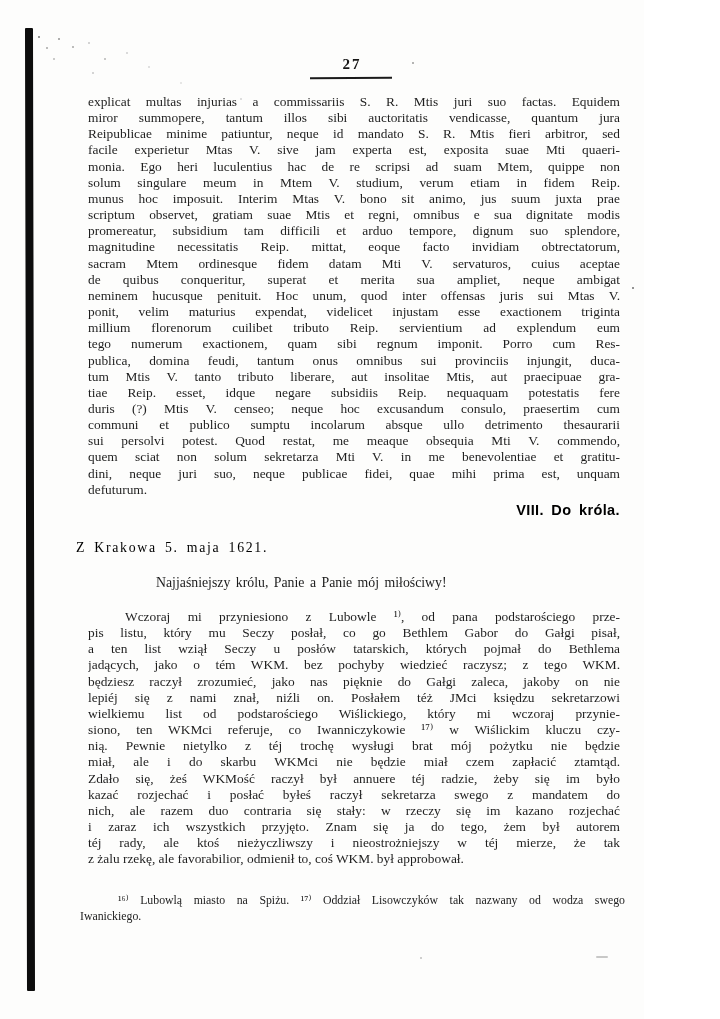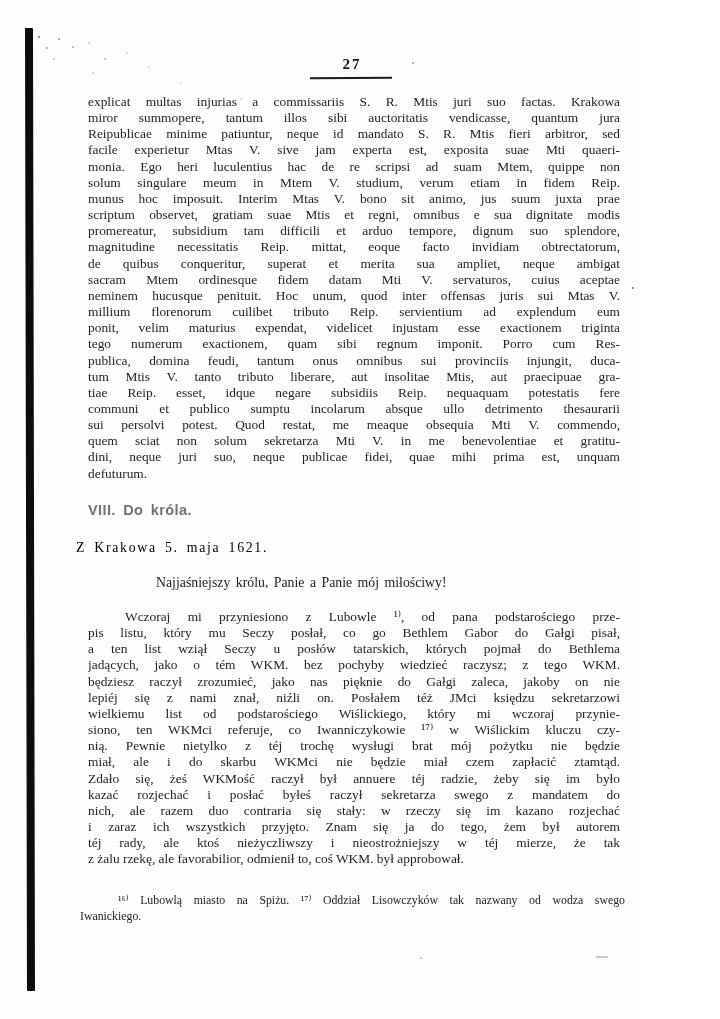--- a/index.html
+++ b/index.html
@@ -59,24 +59,24 @@
   .latin-block   { top:94px;  font-size:13.4px; line-height:16.15px; }
   .polish-block  { top:609px; font-size:13.4px; line-height:16.15px; }
   .tline {
     white-space:nowrap; overflow:hidden;
     text-align:justify; text-align-last:justify; text-justify:inter-word;
   }
   [data-bind-lines] .tline:last-child { text-align-last:left; }
   .indent-first .tline:first-child { text-indent:37px; }
   .section-heading {
     position:absolute; left:88px; top:502px; width:532px;
-    text-align:left;
+    text-align:right;
     font-family:"Liberation Sans","DejaVu Sans",sans-serif;
     font-weight:bold; font-size:14.5px; letter-spacing:0.4px; word-spacing:3px;
-    color:#737373;
+    color:#000000;
   }
   .dateline {
     position:absolute; left:76px; top:540px;
     font-size:13.8px; letter-spacing:1.7px; word-spacing:3px;
     color:#000000;
   }
   .salutation {
     position:absolute; left:156px; top:575px;
     font-size:13.8px; word-spacing:2px;
     color:#1c1c1c;
@@ -95,39 +95,40 @@
 <div class="page">
 
   <div class="scan-bar"></div>
   <div class="noise"></div>
   <div class="smudge"></div>
 
   <div class="page-number" data-bind="page.number">27</div>
   <div class="page-number-rule"></div>
 
   <div class="textblock latin-block" data-bind-lines="latin_letter.lines">
-      <div class="tline">explicat multas injurias a commissariis S. R. Mtis juri suo factas. Krakowa</div>
+      <div class="tline">explicat multas injurias a commissariis S. R. Mtis juri suo factas. Equidem</div>
       <div class="tline">miror summopere, tantum illos sibi auctoritatis vendicasse, quantum jura</div>
       <div class="tline">Reipublicae minime patiuntur, neque id mandato S. R. Mtis fieri arbitror, sed</div>
       <div class="tline">facile experietur Mtas V. sive jam experta est, exposita suae Mti quaeri-</div>
       <div class="tline">monia. Ego heri luculentius hac de re scripsi ad suam Mtem, quippe non</div>
       <div class="tline">solum singulare meum in Mtem V. studium, verum etiam in fidem Reip.</div>
       <div class="tline">munus hoc imposuit. Interim Mtas V. bono sit animo, jus suum juxta prae</div>
       <div class="tline">scriptum observet, gratiam suae Mtis et regni, omnibus e sua dignitate modis</div>
       <div class="tline">promereatur, subsidium tam difficili et arduo tempore, dignum suo splendore,</div>
       <div class="tline">magnitudine necessitatis Reip. mittat, eoque facto invidiam obtrectatorum,</div>
+      <div class="tline">sacram Mtem  ordinesque fidem datam Mti V.  servaturos, cuius aceptae</div>
       <div class="tline">de quibus conqueritur, superat  et merita sua ampliet, neque ambigat</div>
-      <div class="tline">sacram Mtem  ordinesque fidem datam Mti V.  servaturos, cuius aceptae</div>
       <div class="tline">neminem hucusque penituit. Hoc unum, quod inter offensas juris sui Mtas V.</div>
+      <div class="tline">ponit, velim maturius expendat, videlicet injustam esse exactionem triginta</div>
       <div class="tline">millium florenorum cuilibet tributo Reip. servientium ad  explendum eum</div>
-      <div class="tline">ponit, velim maturius expendat, videlicet injustam esse exactionem triginta</div>
       <div class="tline">tego numerum exactionem, quam sibi regnum imponit.  Porro cum Res-</div>
       <div class="tline">publica, domina feudi, tantum onus omnibus sui provinciis injungit, duca-</div>
       <div class="tline">tum Mtis V. tanto tributo liberare, aut insolitae Mtis, aut praecipuae gra-</div>
       <div class="tline">tiae Reip. esset, idque negare subsidiis Reip. nequaquam potestatis fere</div>
+      <div class="tline">duris (?) Mtis V. censeo; neque hoc excusandum consulo, praesertim cum</div>
       <div class="tline">communi et publico sumptu incolarum absque ullo detrimento thesaurarii</div>
       <div class="tline">sui persolvi potest.  Quod restat, me meaque obsequia Mti V. commendo,</div>
       <div class="tline">quem sciat non solum sekretarza Mti V. in me benevolentiae et gratitu-</div>
       <div class="tline">dini, neque juri suo, neque publicae fidei, quae mihi prima est, unquam</div>
       <div class="tline">defuturum.</div>
     </div>
 
   <div class="section-heading" data-bind="section.heading">VIII. Do króla.</div>
 
   <div class="dateline" data-bind="section.dateline">Z Krakowa 5. maja 1621.</div>

